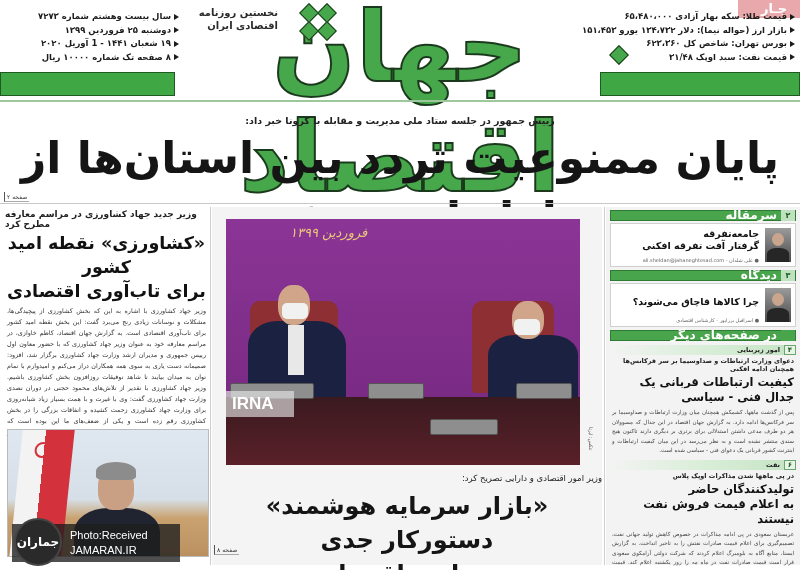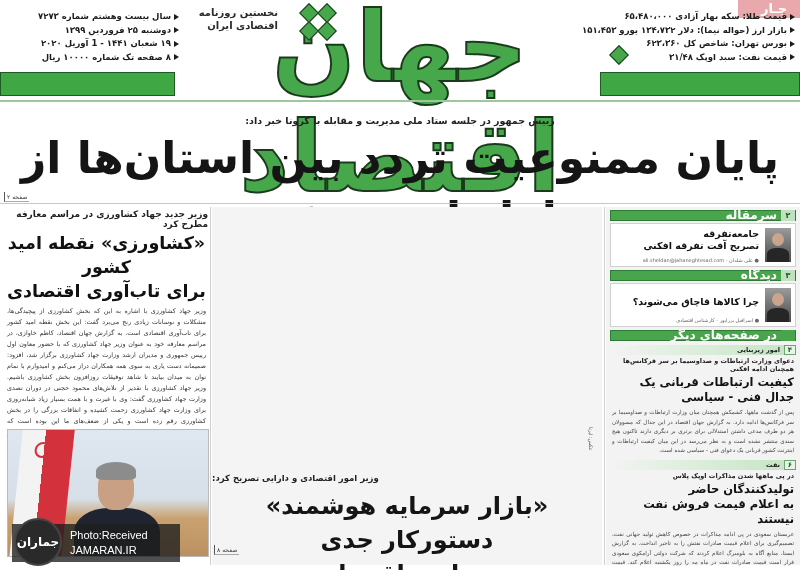--- a/index.html
+++ b/index.html
@@ -26,21 +26,21 @@
 
     
     .kicker { position: absolute; left: 0; top: 115px; width: 800px; text-align: center; font-size: 9.5px; font-weight: bold; color: #222; }
     .main-headline { position: absolute; left: 0; top: 128px; width: 800px; text-align: center; font-size: 44px; font-weight: bold; line-height: 60px; color: #151515; letter-spacing: -1px; }
     .page-ref { display: inline-block; font-size: 6px; color: #333; border-left: 1px solid #555; border-bottom: 1px solid #aaa; padding: 0 2px; line-height: 9px; }
     .page-ref.main { position: absolute; left: 4px; top: 192px; }
     .rule-gray { position: absolute; left: 0; top: 203px; width: 800px; height: 1px; background: #c8c8c8; }
 
     
     .left-col { position: absolute; left: 5px; top: 207px; width: 203px; height: 358px; }
-    .lc-kicker { font-size: 9px; font-weight: bold; text-align: right; margin-top: 2px; color: #222; }
+    .lc-kicker { font-size: 9px; font-weight: bold; text-align: left; margin-top: 2px; color: #222; }
     .lc-headline { font-size: 17.5px; font-weight: bold; line-height: 24px; text-align: center; color: #111; margin-top: 2px; }
     .lc-body { font-size: 6.4px; line-height: 11px; text-align: justify; color: #333; margin-top: 3px; padding: 0 2px; }
     .lc-ref { margin-top: 4px; }
     .photo-small { position: absolute; left: 2px; top: 222px; width: 202px; height: 128px; background: linear-gradient(180deg,#dfe8f0 0%, #d6dfe7 55%, #c9a270 70%, #bb9060 100%); overflow: hidden; border: 1px solid #bbb; }
     .flag { position: absolute; left: 8px; top: 0; width: 52px; height: 128px; background: linear-gradient(90deg, #f3f3f3 0 45%, #d3313b 45% 100%); transform: skewX(-6deg); }
     .flag-emblem { position: absolute; left: 14px; top: 12px; width: 16px; height: 16px; border: 2px solid #d3313b; border-radius: 50%; }
     .man-small { position: absolute; left: 80px; top: 36px; width: 58px; height: 92px; }
     .man-small .head { position: absolute; left: 10px; top: 0; width: 36px; height: 44px; border-radius: 45% 45% 40% 40%; background: #caa085; }
     .man-small .hair { position: absolute; left: 8px; top: -4px; width: 40px; height: 18px; border-radius: 50% 50% 20% 20%; background: #8c8c8c; }
     .man-small .suit { position: absolute; left: -14px; top: 42px; width: 86px; height: 60px; border-radius: 40% 40% 0 0; background: #1f2430; }
@@ -56,21 +56,21 @@
     .chair { position: absolute; width: 88px; height: 92px; background: #8e2f34; border-radius: 10px 10px 4px 4px; }
     .person { position: absolute; }
     .person .head { position: absolute; border-radius: 45%; background: #d1a58a; }
     .person .mask { position: absolute; background: #f1f1f1; border-radius: 5px; }
     .person .suit { position: absolute; background: #1b2140; border-radius: 30% 30% 0 0; }
     .person .shirt { position: absolute; background: #e8e8e8; }
     .table { position: absolute; left: 0; top: 178px; width: 354px; height: 68px; background: linear-gradient(180deg, #3a1a20 0%, #5a2028 100%); }
     .desk-device { position: absolute; height: 16px; background: #8e8e8e; border: 1px solid #555; border-radius: 2px; }
     .irna { position: absolute; left: 0; top: 172px; width: 68px; height: 26px; background: rgba(230,230,230,0.65); color: #fff; font-family: "Liberation Sans", sans-serif; font-size: 17px; font-weight: bold; line-height: 26px; padding-left: 6px; direction: ltr; text-align: left; }
     .cc-side { position: absolute; right: 8px; top: 220px; font-size: 5px; color: #555; writing-mode: vertical-rl; }
-    .cc-kicker { position: absolute; left: 0; top: 266px; width: 390px; text-align: left; font-size: 8.5px; font-weight: bold; color: #222; }
+    .cc-kicker { position: absolute; left: 0; top: 266px; width: 390px; text-align: right; font-size: 8.5px; font-weight: normal; color: #222; }
     .cc-headline { position: absolute; left: 0; top: 282px; width: 390px; text-align: center; font-size: 24px; font-weight: bold; line-height: 34px; color: #151515; }
     .page-ref.cc { position: absolute; left: 2px; top: 338px; }
 
     
     .right-col { position: absolute; left: 606px; top: 207px; width: 194px; height: 358px; background: #f3f3f3; }
     .sec-bar { position: relative; height: 11px; margin: 3px 4px 0 4px; background: #48a54c; border: 1px solid #2e7b33; }
     .sec-bar .num { position: absolute; right: 0; top: -1px; width: 14px; height: 11px; background: #bfe1bf; color: #1b5e20; font-size: 8px; font-weight: bold; text-align: center; line-height: 11px; }
     .sec-bar .label { position: absolute; right: 18px; top: -1px; color: #fff; font-size: 12px; font-weight: bold; line-height: 11px; }
     .card { position: relative; margin: 2px 4px 0 4px; background: #fff; border: 1px solid #d0d0d0; }
     .card.op { height: 44px; }
@@ -154,41 +154,67 @@
   <div class="wm-logo">جماران</div>
   <div class="wm-text">
     <div>Photo:Received</div>
     <div>JAMARAN.IR</div>
   </div>
 </div>
 
 <div class="col-divider" style="left:210px;"></div>
 
 <div class="center-col">
+  <div class="photo-main">
+    <div class="pm-wall"></div>
+    <div class="pm-caption">فروردین ۱۳۹۹</div>
+
+    <div class="chair" style="left:24px;top:82px;"></div>
+    <div class="chair" style="left:246px;top:82px;width:82px;"></div>
+
+    <div class="person" style="left:14px;top:62px;width:110px;height:120px;">
+      <div class="suit" style="left:8px;top:40px;width:98px;height:80px;"></div>
+      <div class="shirt" style="left:48px;top:44px;width:16px;height:50px;"></div>
+      <div class="head" style="left:38px;top:4px;width:32px;height:40px;"></div>
+      <div class="mask" style="left:42px;top:22px;width:26px;height:16px;"></div>
+    </div>
+    <div class="person" style="left:252px;top:82px;width:100px;height:100px;">
+      <div class="suit" style="left:10px;top:34px;width:90px;height:66px;"></div>
+      <div class="head" style="left:34px;top:0;width:32px;height:38px;"></div>
+      <div class="mask" style="left:36px;top:18px;width:26px;height:16px;"></div>
+    </div>
+
+    <div class="table"></div>
+    <div class="desk-device" style="left:4px;top:164px;width:84px;"></div>
+    <div class="desk-device" style="left:142px;top:164px;width:56px;"></div>
+    <div class="desk-device" style="left:290px;top:164px;width:56px;"></div>
+    <div class="desk-device" style="left:204px;top:200px;width:68px;"></div>
+    <div class="irna">IRNA</div>
+  </div>
   <div class="cc-side">عکس: ایرنا</div>
   <div class="cc-kicker">وزیر امور اقتصادی و دارایی تصریح کرد:</div>
   <div class="cc-headline">
     <div>«بازار سرمایه هوشمند» دستورکار جدی</div>
     <div>وزارت اقتصاد</div>
   </div>
   <div class="page-ref cc">صفحه ۸</div>
 </div>
 
 <div class="col-divider" style="left:604px;"></div>
 
 <div class="right-col">
   <div class="sec-bar">
     <span class="num">۲</span>
     <span class="label">سرمقاله</span>
   </div>
   <div class="card op">
     <div class="avatar"></div>
     <div class="card-title">
       <div>جامعه‌تفرقه</div>
-      <div>تصریح آفت تفرقه افکنی</div>
+      <div>گرفتار آفت تفرقه افکنی</div>
     </div>
     <div class="card-byline">● علی شلدان - ali.sheldan@jahaneghtesad.com</div>
   </div>
 
   <div class="sec-bar">
     <span class="num">۳</span>
     <span class="label">دیدگاه</span>
   </div>
   <div class="card vw">
     <div class="avatar"></div>

